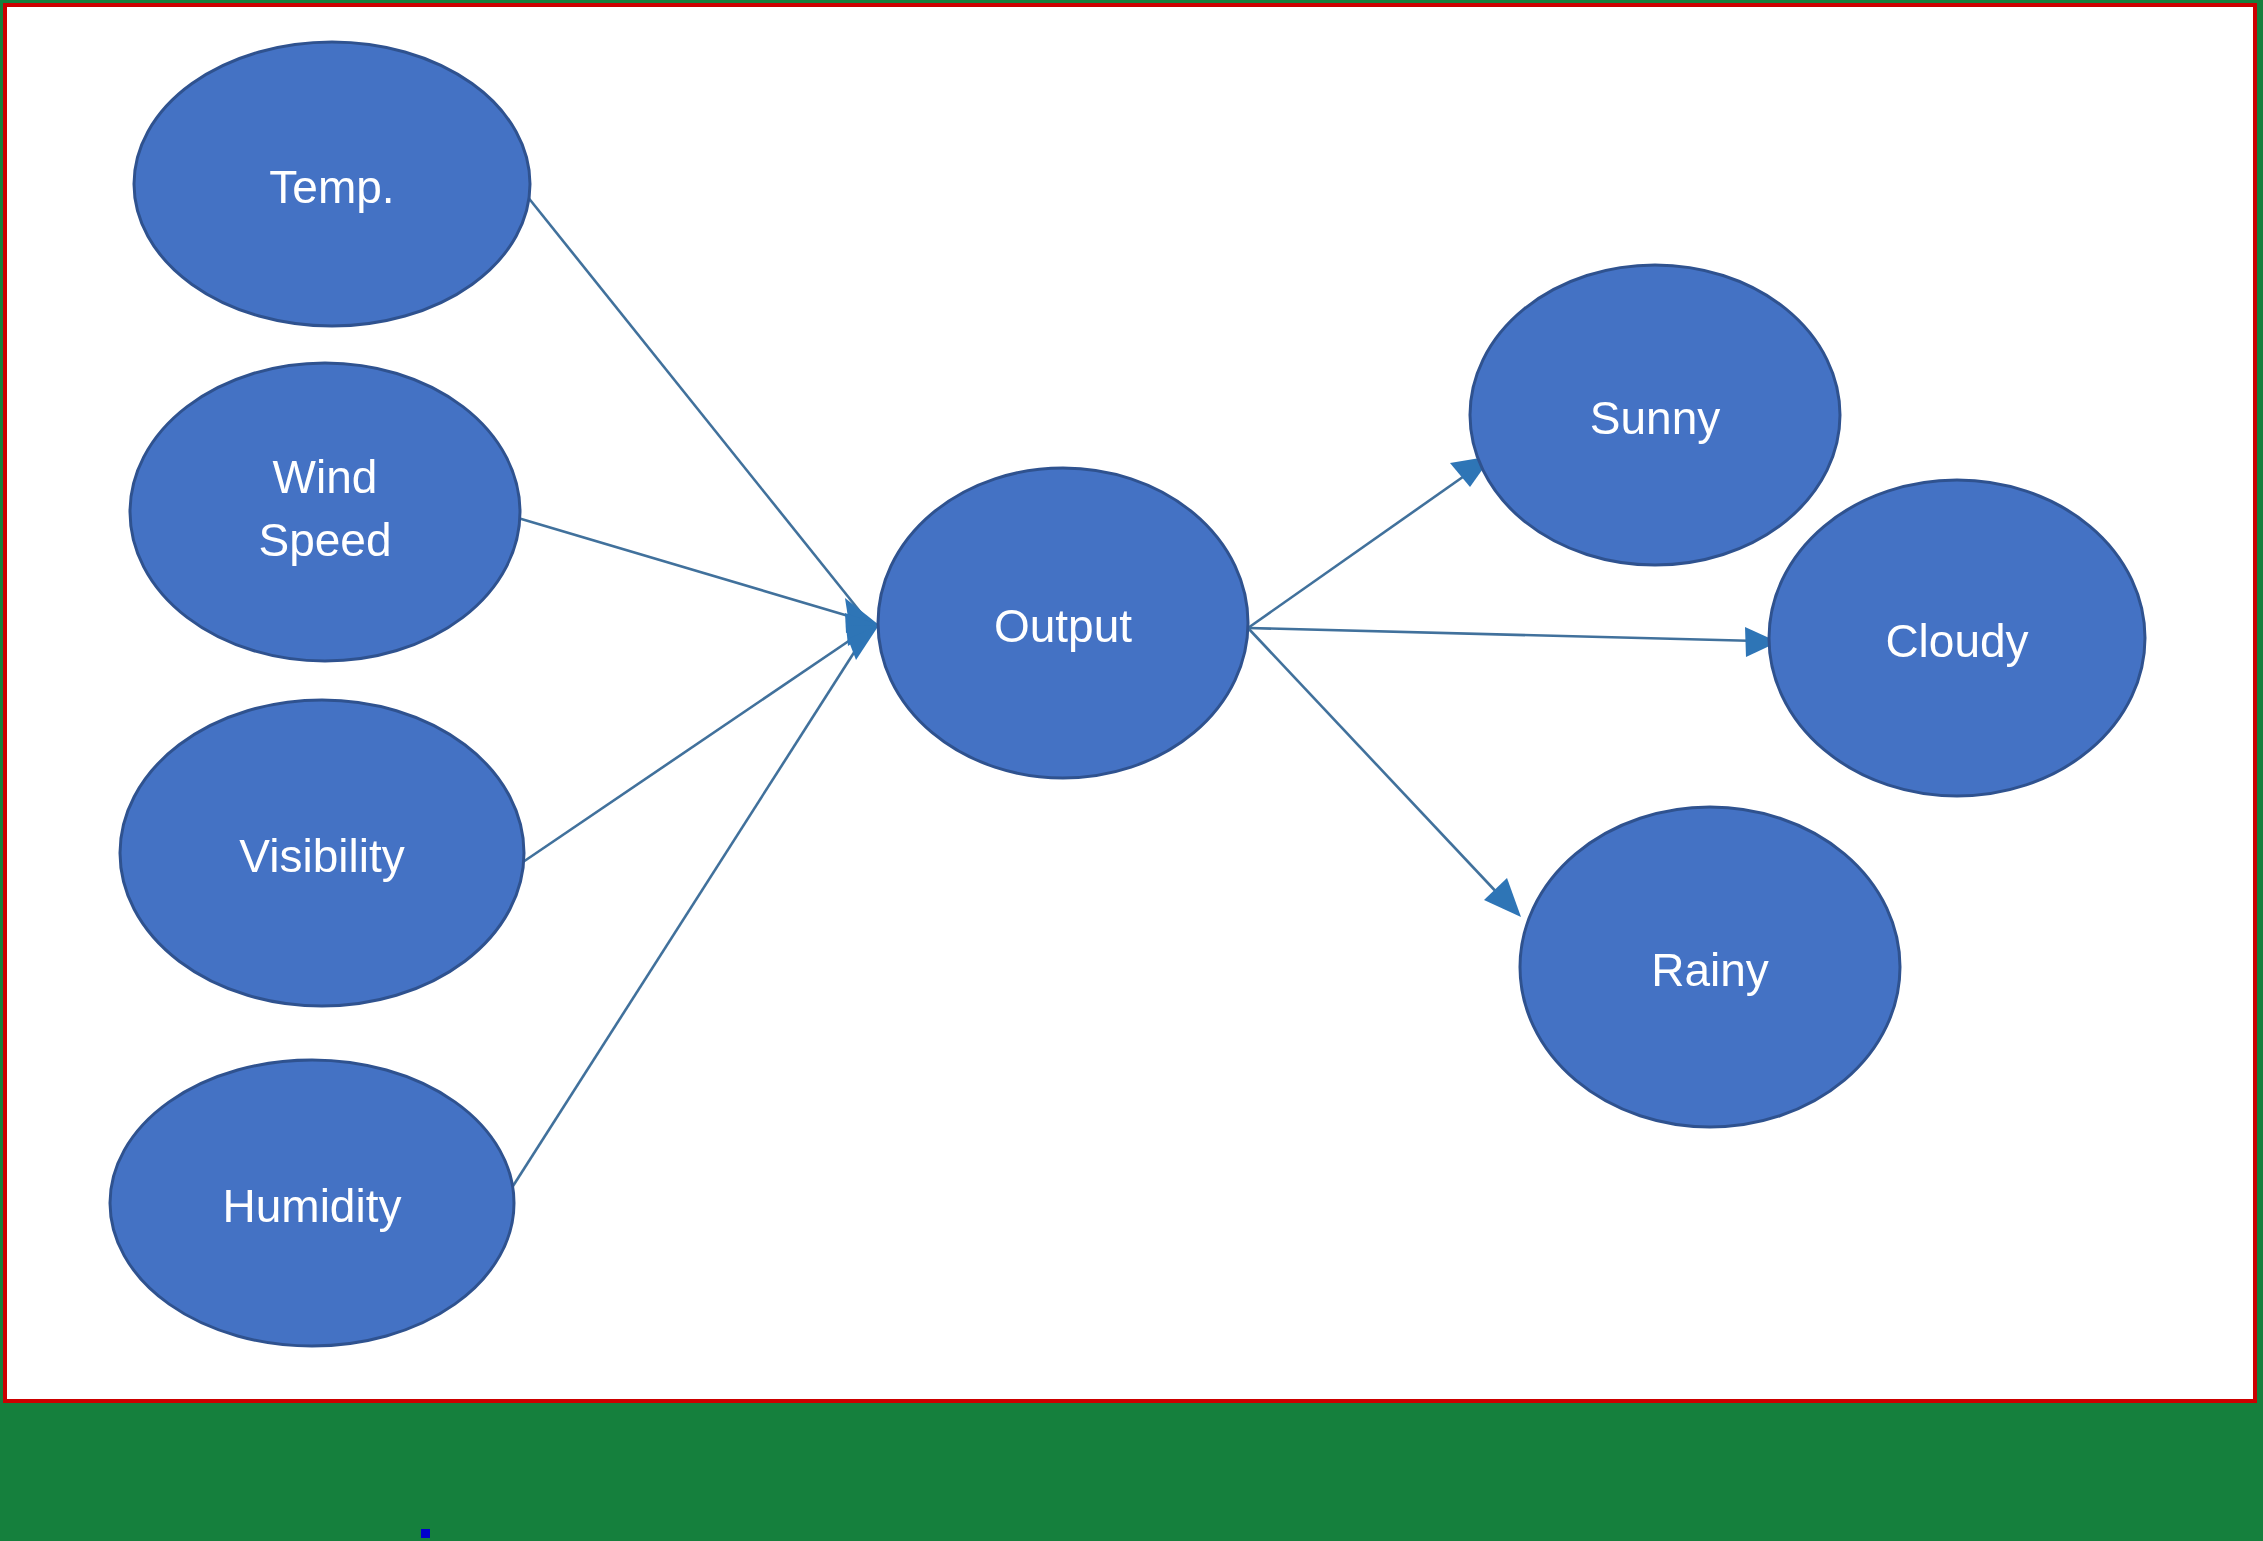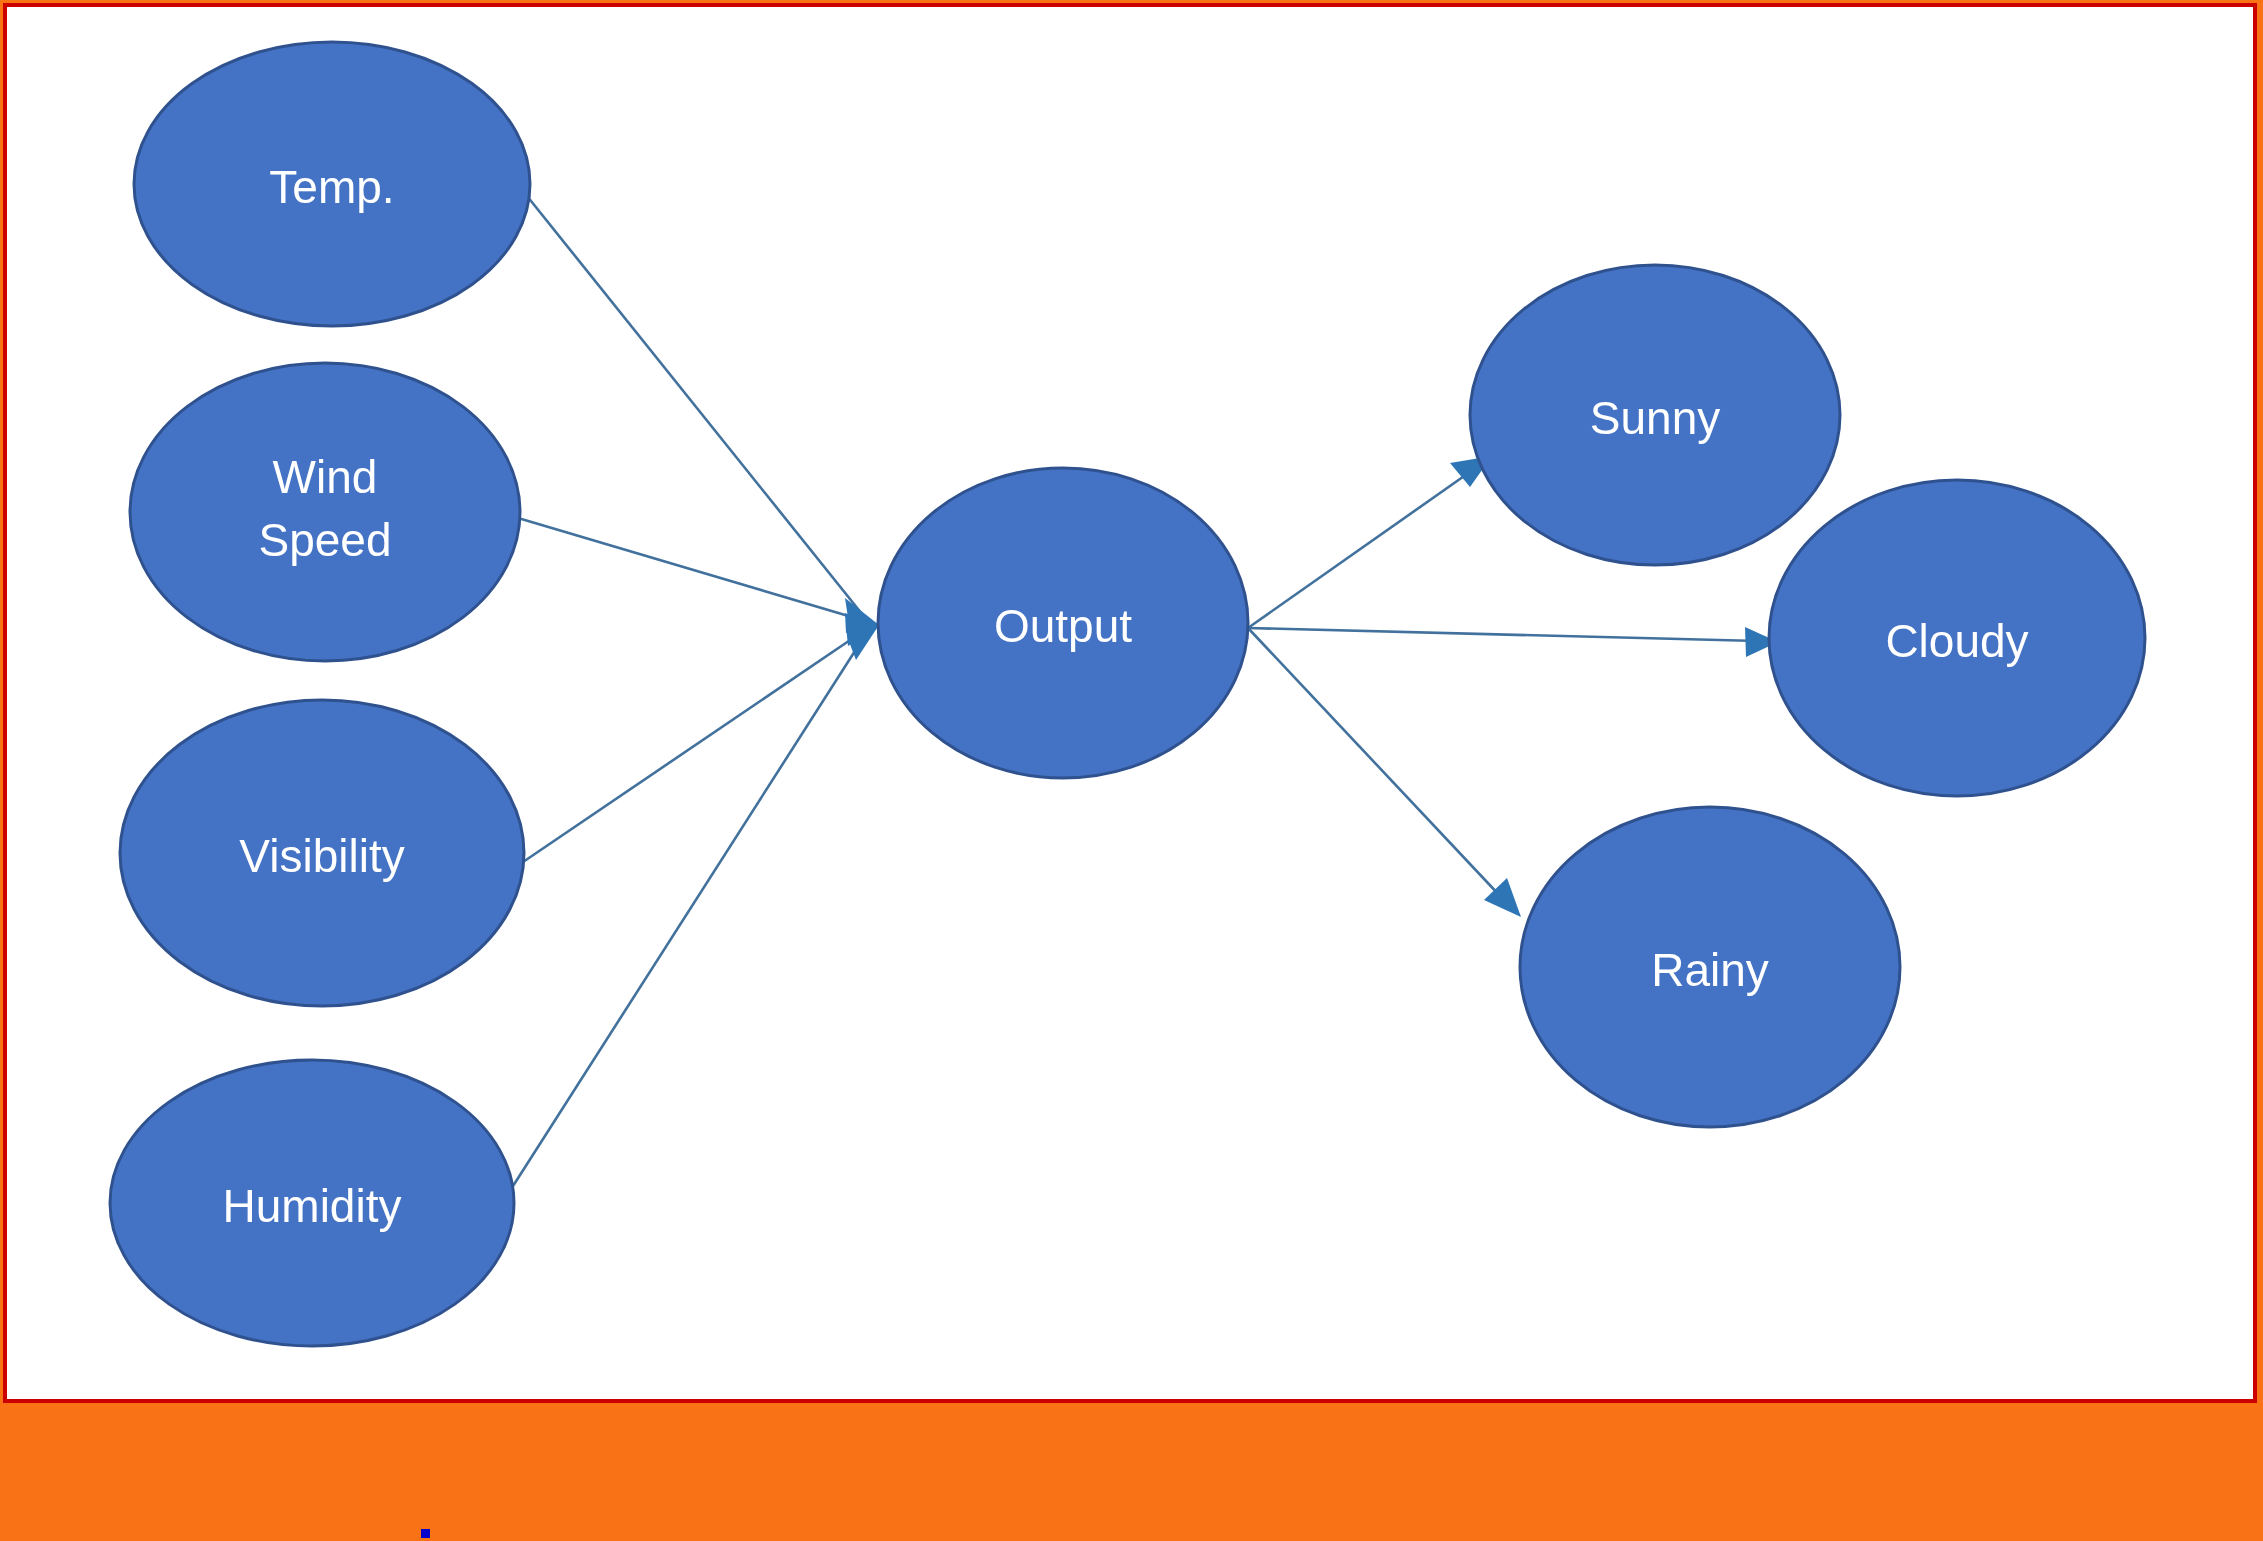--- a/index.html
+++ b/index.html
@@ -10,21 +10,21 @@
   body {
     width: 2263px;
     height: 1541px;
     font-family: "Liberation Sans", sans-serif;
     overflow: hidden;
   }
   #canvas {
     position: relative;
     width: 2263px;
     height: 1541px;
-    background: #f97316;
+    background: #15803d;
   }
   #slide-border {
     position: absolute;
     left: 3px;
     top: 3px;
     width: 2254px;
     height: 1400px;
     border: 4px solid #cc0000;
     box-sizing: border-box;
     background: #ffffff;

